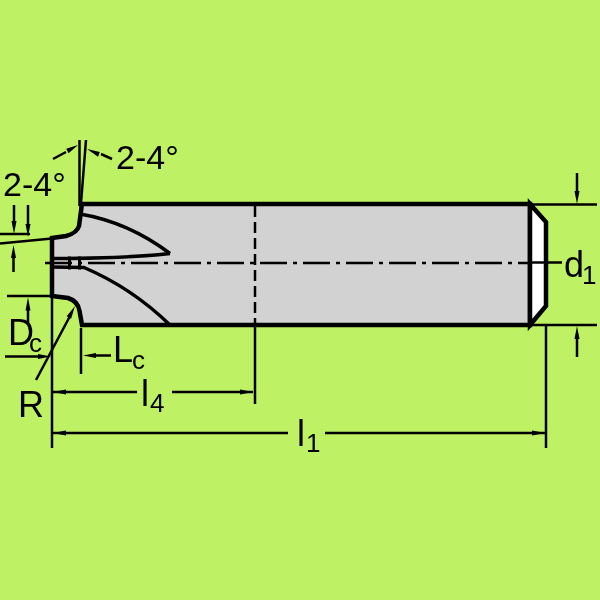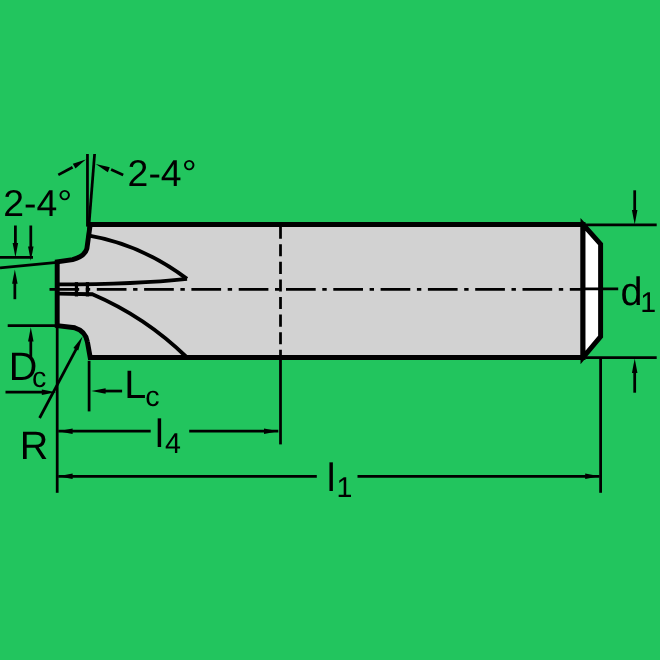--- a/index.html
+++ b/index.html
@@ -1,16 +1,16 @@
 <!DOCTYPE html>
 <html><head>
 <meta charset="utf-8">
 <style>
   html,body{margin:0;padding:0;background:#fff;}
-  .stage{width:600px;height:600px;position:relative;background:#22c55e;overflow:hidden;}
+  .stage{width:600px;height:600px;position:relative;background:#bef264;overflow:hidden;}
   svg text{font-family:"Liberation Sans",sans-serif;fill:#000;stroke:none;}
   .lbl{font-size:34px;}
   .dim{font-size:36px;}
   .sub{font-size:26px;}
   .ah{fill:#000;stroke:none;}
 </style>
 </head>
 <body>
 
 <div class="stage">

